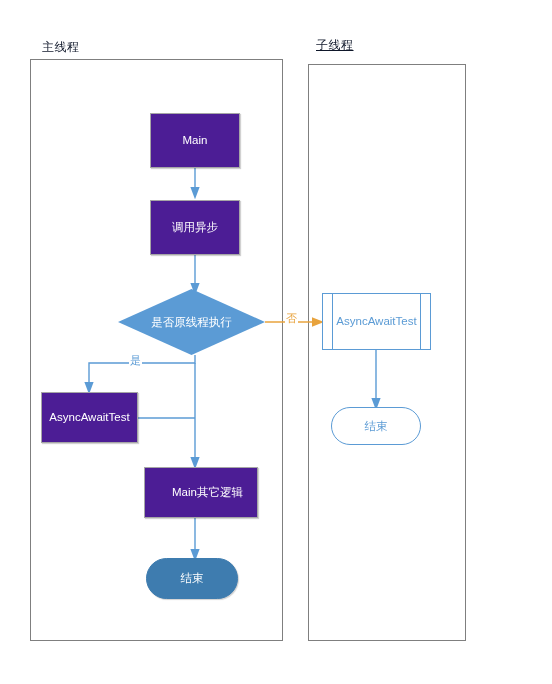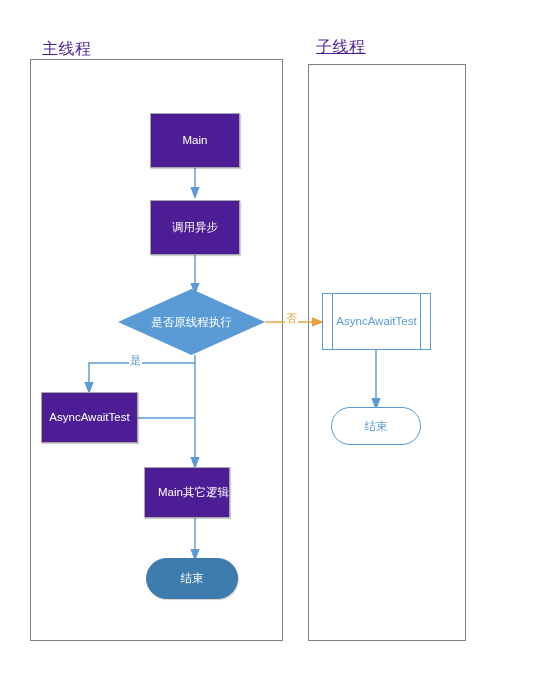--- a/index.html
+++ b/index.html
@@ -16,22 +16,22 @@
   }
   #canvas {
     position: absolute;
     left: 0;
     top: 0;
     width: 552px;
     height: 684px;
   }
   .lane-title {
     position: absolute;
-    color: #4c1d95;
-    font-size: 16px;
+    color: #0f172a;
+    font-size: 12px;
     letter-spacing: 0.5px;
     white-space: nowrap;
     user-select: none;
   }
   #lane-title-main { left: 42px; top: 39px; }
   #lane-title-sub  { left: 316px; top: 37px; text-decoration: underline; }
 
   .lane-box {
     position: absolute;
     border: 1px solid #7F7F7F;
@@ -167,21 +167,21 @@
   <svg class="diamond-shape" viewBox="0 0 147 66" preserveAspectRatio="none" xmlns="http://www.w3.org/2000/svg">
     <polygon points="73.5,0 147,33 73.5,66 0,33" fill="#5B9BD5"></polygon>
   </svg>
   <span class="dlabel">是否原线程执行</span>
 </div>
 
 <div class="node proc-filled" style="left:41px; top:392px; width:97px; height:51px;">
   <span>AsyncAwaitTest</span>
 </div>
 
-<div class="node proc-filled" style="left:144px; top:467px; width:86px; height:51px;padding-left:13px;">
+<div class="node proc-filled" style="left:144px; top:467px; width:114px; height:51px;padding-left:13px;">
   <span>Main其它逻辑</span>
 </div>
 
 <div class="node term-filled" style="left:146px; top:558px; width:92px; height:41px;">
   <span>结束</span>
 </div>
 
 <div class="node predef" style="left:322px; top:293px; width:109px; height:57px;">
   <span>AsyncAwaitTest</span>
 </div>

